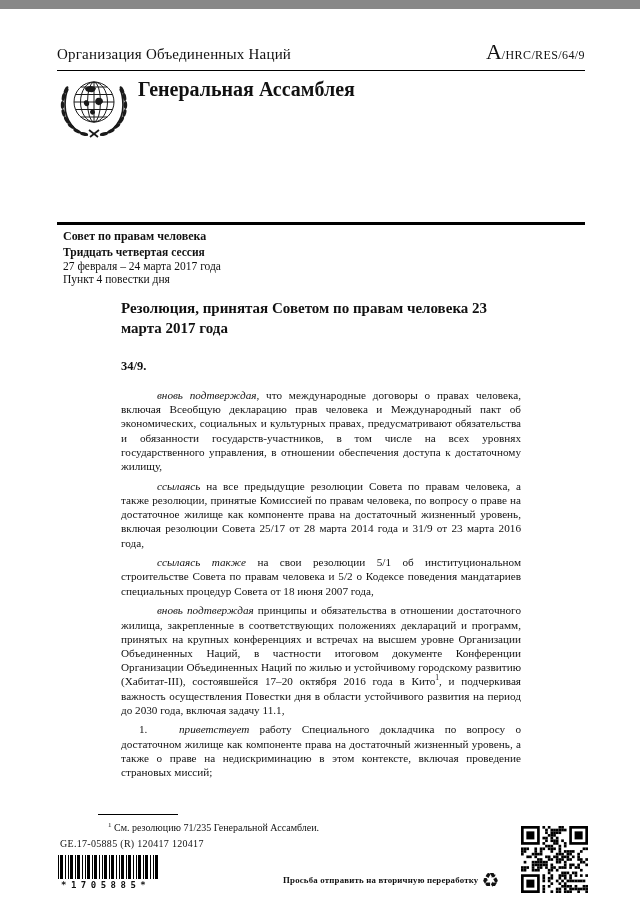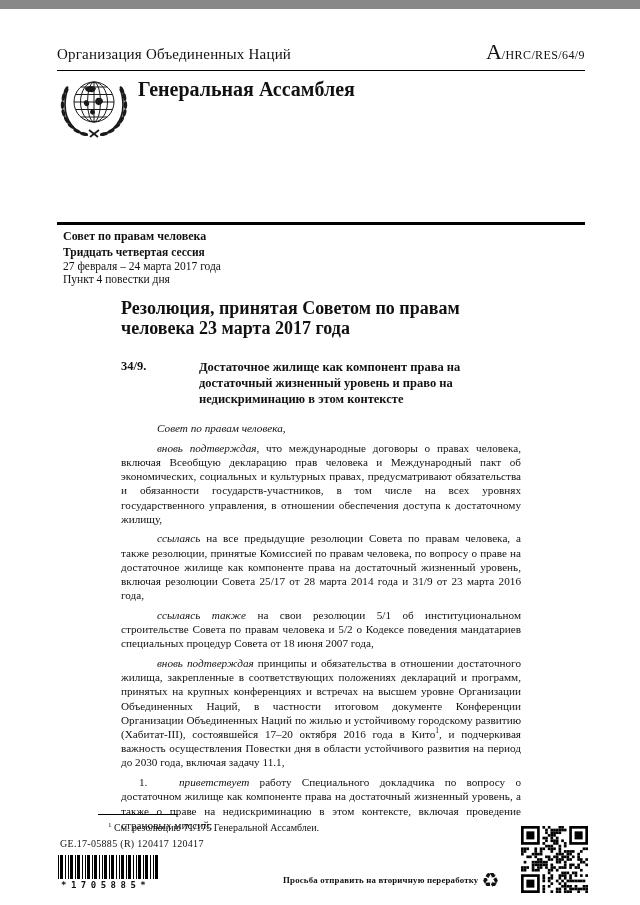--- a/index.html
+++ b/index.html
@@ -20,21 +20,21 @@
   .assembly{font-size:20px;font-weight:bold;margin:2px 0 0 7px;line-height:22px;}
   .distr{margin-left:auto;width:162px;font-size:11.5px;line-height:15.5px;padding-top:13px;}
   
   .rule-thick{position:absolute;left:57px;right:55px;top:213px;height:2.5px;background:#000;}
   
   .session{position:absolute;left:63px;top:219px;font-size:11.5px;line-height:13.5px;}
   .session .council{font-size:12px;font-weight:bold;line-height:16px;margin-bottom:2px;}
   .session .sess-name{font-weight:bold;}
   
   .main{position:absolute;left:121px;top:289px;width:400px;}
-  .res-title{font-size:18px;font-weight:bold;line-height:20px;width:390px;margin:0 0 21px 0;}
+  .res-title{font-size:15px;font-weight:bold;line-height:20px;width:390px;margin:0 0 21px 0;}
   .res-num-row{display:flex;margin:0 0 14px 0;gap:38px;}
   .res-num{width:40px;font-size:12.5px;font-weight:bold;flex:0 0 auto;}
   .res-subject{width:308px;font-size:12.5px;font-weight:bold;line-height:16px;}
   .paras{margin-top:13px;}
   .paras p{font-size:11.2px;line-height:14.2px;text-align:justify;
     text-indent:36px;margin:0 0 5.5px 0;}
   .lead{font-style:italic;}
   .pnum{display:inline-block;margin-left:18px;width:40px;text-indent:0;}
   p.numbered{text-indent:0;}
   sup.fnref{font-size:7.5px;vertical-align:super;line-height:0;}
@@ -127,40 +127,38 @@
     <div class="sess-name">Тридцать четвертая сессия</div>
     <div>27 февраля – 24 марта 2017 года</div>
     <div>Пункт 4 повестки дня</div>
   </div>
 
   <div class="main">
     <h1 class="res-title">Резолюция, принятая Советом по правам человека 23 марта 2017 года</h1>
 
     <div class="res-num-row">
       <span class="res-num">34/9.</span>
-      <span class="res-subject">Достаточное жилище как компонент права на достаточный жизненный уровень и право на недискриминацию в этом контексте</span>
     </div>
 
     <div class="paras">
-      <p><span class="lead">Совет по правам человека,</span></p>
 
       <p><span class="lead">вновь подтверждая</span><span>, что международные договоры о правах человека, включая Всеобщую декларацию прав человека и Международный пакт об экономических, социальных и культурных правах, предусматривают обязательства и обязанности государств-участников, в том числе на всех уровнях государственного управления, в отношении обеспечения доступа к достаточному жилищу,</span></p>
 
       <p><span class="lead">ссылаясь</span><span> на все предыдущие резолюции Совета по правам человека, а также резолюции, принятые Комиссией по правам человека, по вопросу о праве на достаточное жилище как компоненте права на достаточный жизненный уровень, включая резолюции Совета 25/17 от 28 марта 2014 года и 31/9 от 23 марта 2016 года,</span></p>
 
       <p><span class="lead">ссылаясь также</span><span> на свои резолюции 5/1 об институциональном строительстве Совета по правам человека и 5/2 о Кодексе поведения мандатариев специальных процедур Совета от 18 июня 2007 года,</span></p>
 
       <p><span class="lead">вновь подтверждая</span><span> принципы и обязательства в отношении достаточного жилища, закрепленные в соответствующих положениях деклараций и программ, принятых на крупных конференциях и встречах на высшем уровне Организации Объединенных Наций, в частности итоговом документе Конференции Организации Объединенных Наций по жилью и устойчивому городскому развитию (Хабитат-III), состоявшейся 17–20 октября 2016 года в Кито</span><sup class="fnref">1</sup><span>, и подчеркивая важность осуществления Повестки дня в области устойчивого развития на период до 2030 года, включая задачу 11.1,</span></p>
 
       <p class="numbered"><span class="pnum">1.</span><span class="lead">приветствует</span><span> работу Специального докладчика по вопросу о достаточном жилище как компоненте права на достаточный жизненный уровень, а также о праве на недискриминацию в этом контексте, включая проведение страновых миссий;</span></p>
     </div>
   </div>
 
   <div class="fn-rule"></div>
-  <div class="footnote"><sup>1</sup><span> См. резолюцию 71/175 Генеральной Ассамблеи.</span></div>
+  <div class="footnote"><sup>1</sup><span> См. резолюцию 71/235 Генеральной Ассамблеи.</span></div>
 
   <div class="ge-line">GE.17-05885 (R)  120417  120417</div>
 
   <div class="barcode">
     <div class="bars"></div>
     <div class="bc-text">*1705885*</div>
   </div>
 
   <div class="recycle">
     <span>Просьба отправить на вторичную переработку</span>

